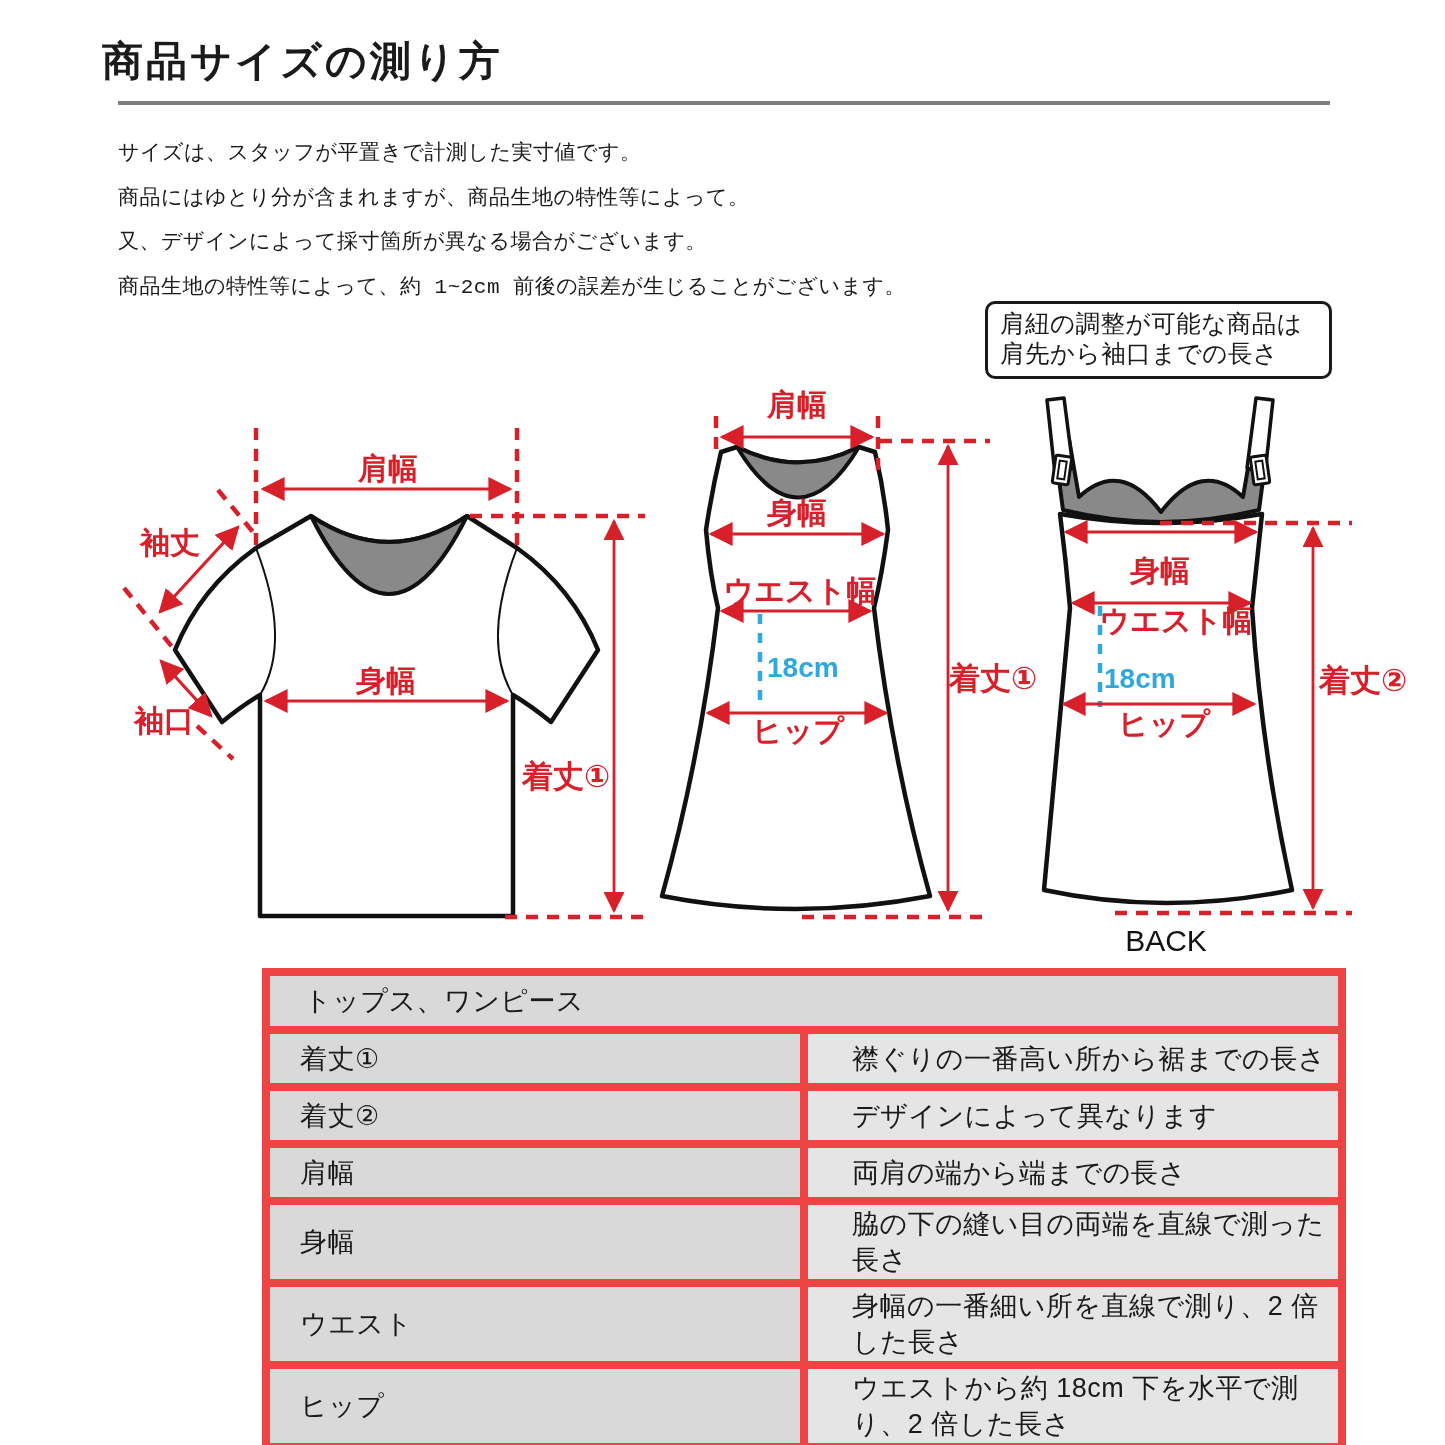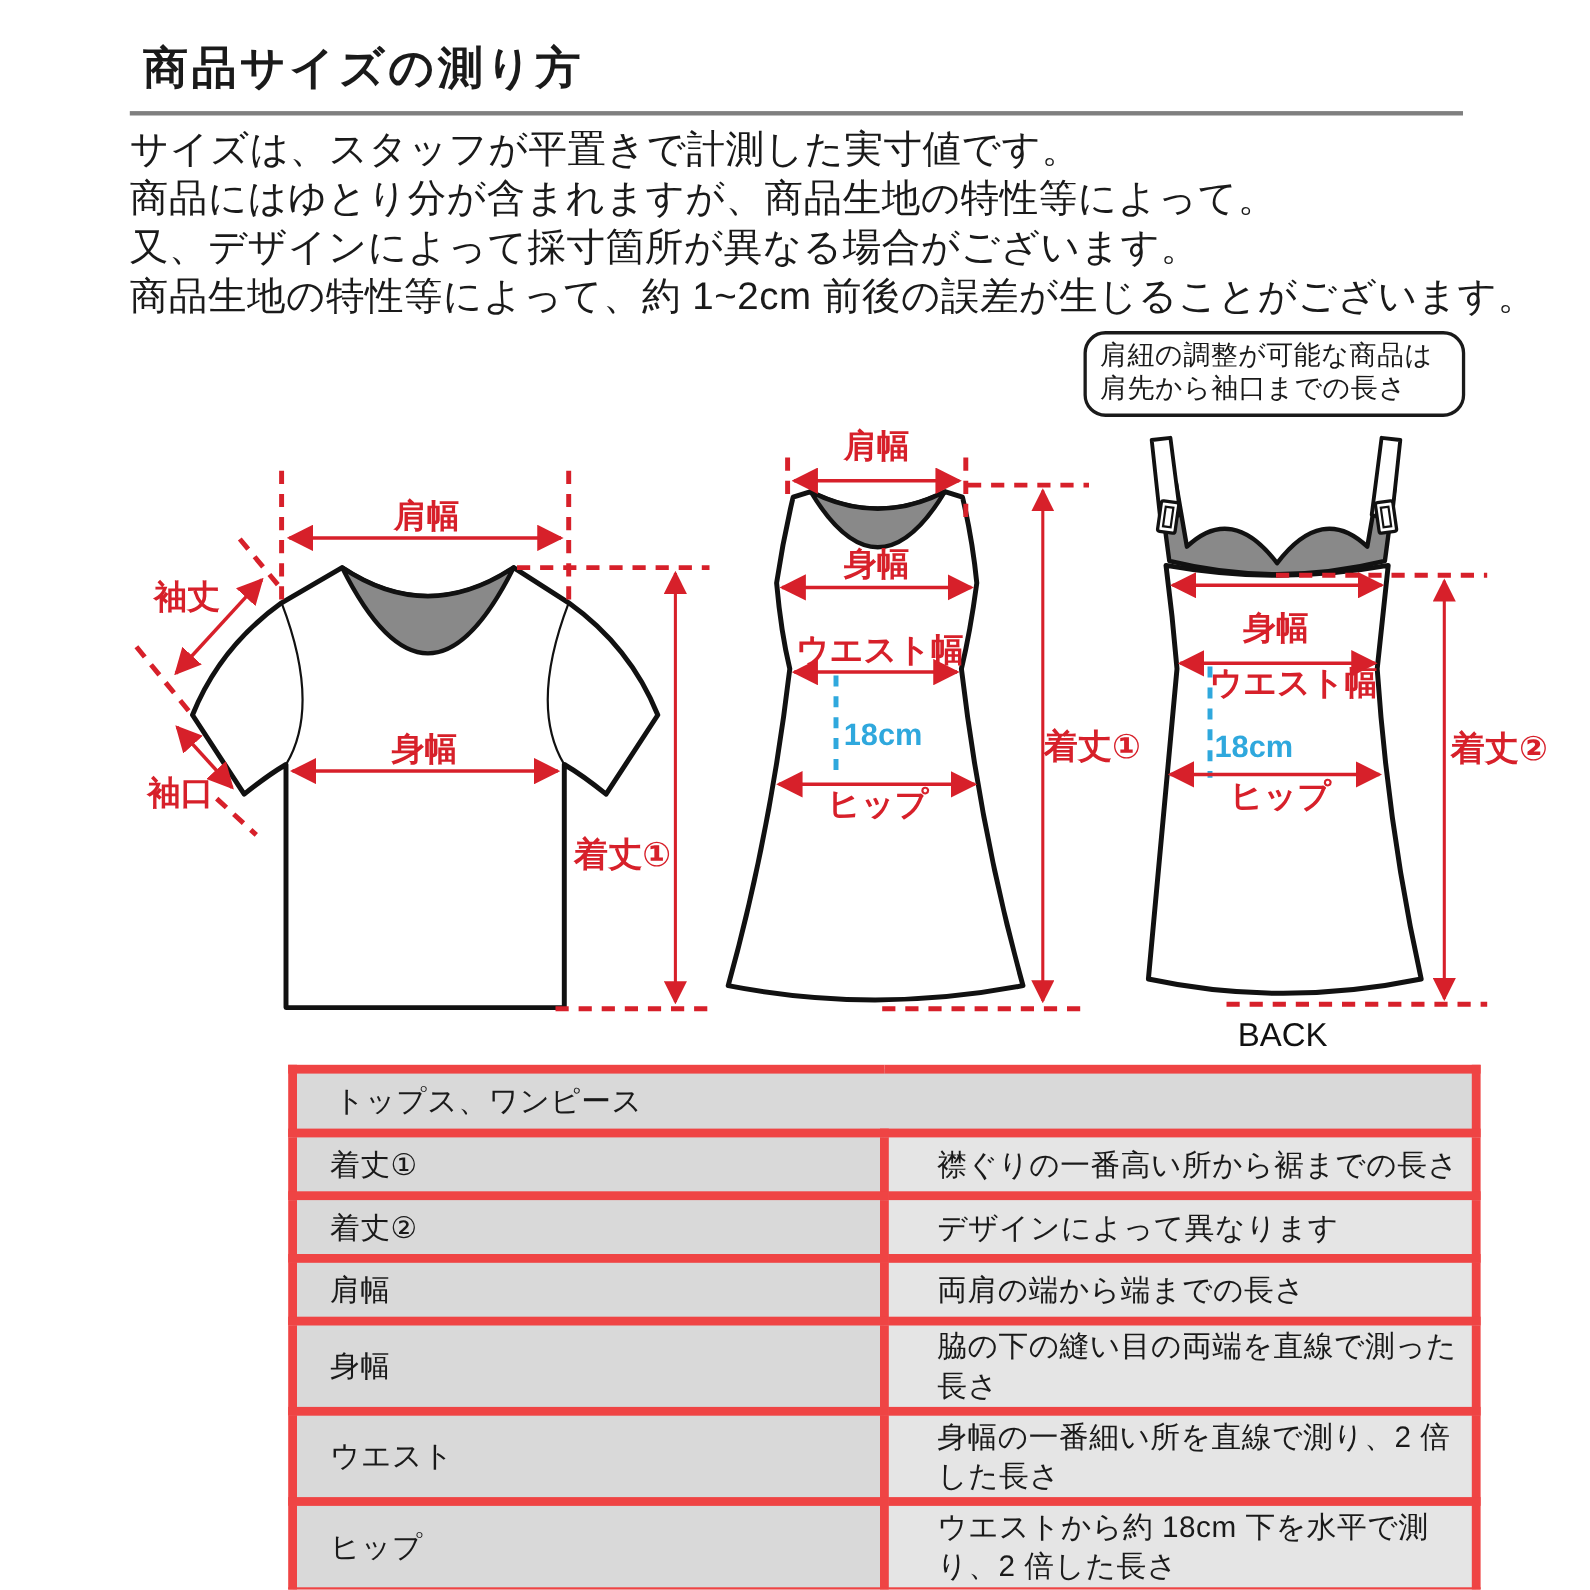--- a/index.html
+++ b/index.html
@@ -3,32 +3,33 @@
 <meta charset="utf-8">
 <style>
   html,body{margin:0;padding:0;}
   body{
     width:1445px;height:1445px;position:relative;background:#ffffff;
     font-family:"Liberation Sans","DejaVu Sans",sans-serif;color:#1a1a1a;
     overflow:hidden;
   }
   .abs{position:absolute;}
   #page-title{
-    left:130px;top:34px;font-size:41px;font-weight:bold;letter-spacing:3px;text-align:center;
+    left:102px;top:34px;font-size:41px;font-weight:bold;letter-spacing:3px;text-align:center;
   }
   #title-rule{
     left:118px;top:101px;width:1212px;height:4px;background:#7f7f7f;
   }
   #intro{
-    left:118px;top:114px;font-size:35px;line-height:44.5px;letter-spacing:0.5px;
+    left:118px;top:132px;font-size:21px;line-height:44.5px;letter-spacing:0.5px;
     white-space:nowrap;
+    font-family:Liberation Mono, monospace;
   }
   #note-box{
     left:985px;top:301px;width:347px;box-sizing:border-box;
-    border:3px solid #1a1a1a;border-radius:20px;padding:5px 12px 7px 12px;
+    border:3px solid #1a1a1a;border-radius:10px;padding:5px 12px 7px 12px;
     font-size:24.5px;line-height:30px;letter-spacing:0.5px;white-space:nowrap;
   }
   #diagram-svg{left:0;top:375px;}
   
   .garment{fill:#ffffff;stroke:#111111;stroke-width:4.5;stroke-linejoin:round;}
   .garment-thin{fill:none;stroke:#111111;stroke-width:2;}
   .collar{fill:#898989;stroke:#111111;stroke-width:4;stroke-linejoin:round;}
   .strap{fill:#ffffff;stroke:#111111;stroke-width:3.5;stroke-linejoin:round;}
   .slider{fill:#ffffff;stroke:#111111;stroke-width:3;}
   .slider-hole{fill:none;stroke:#111111;stroke-width:2;}

